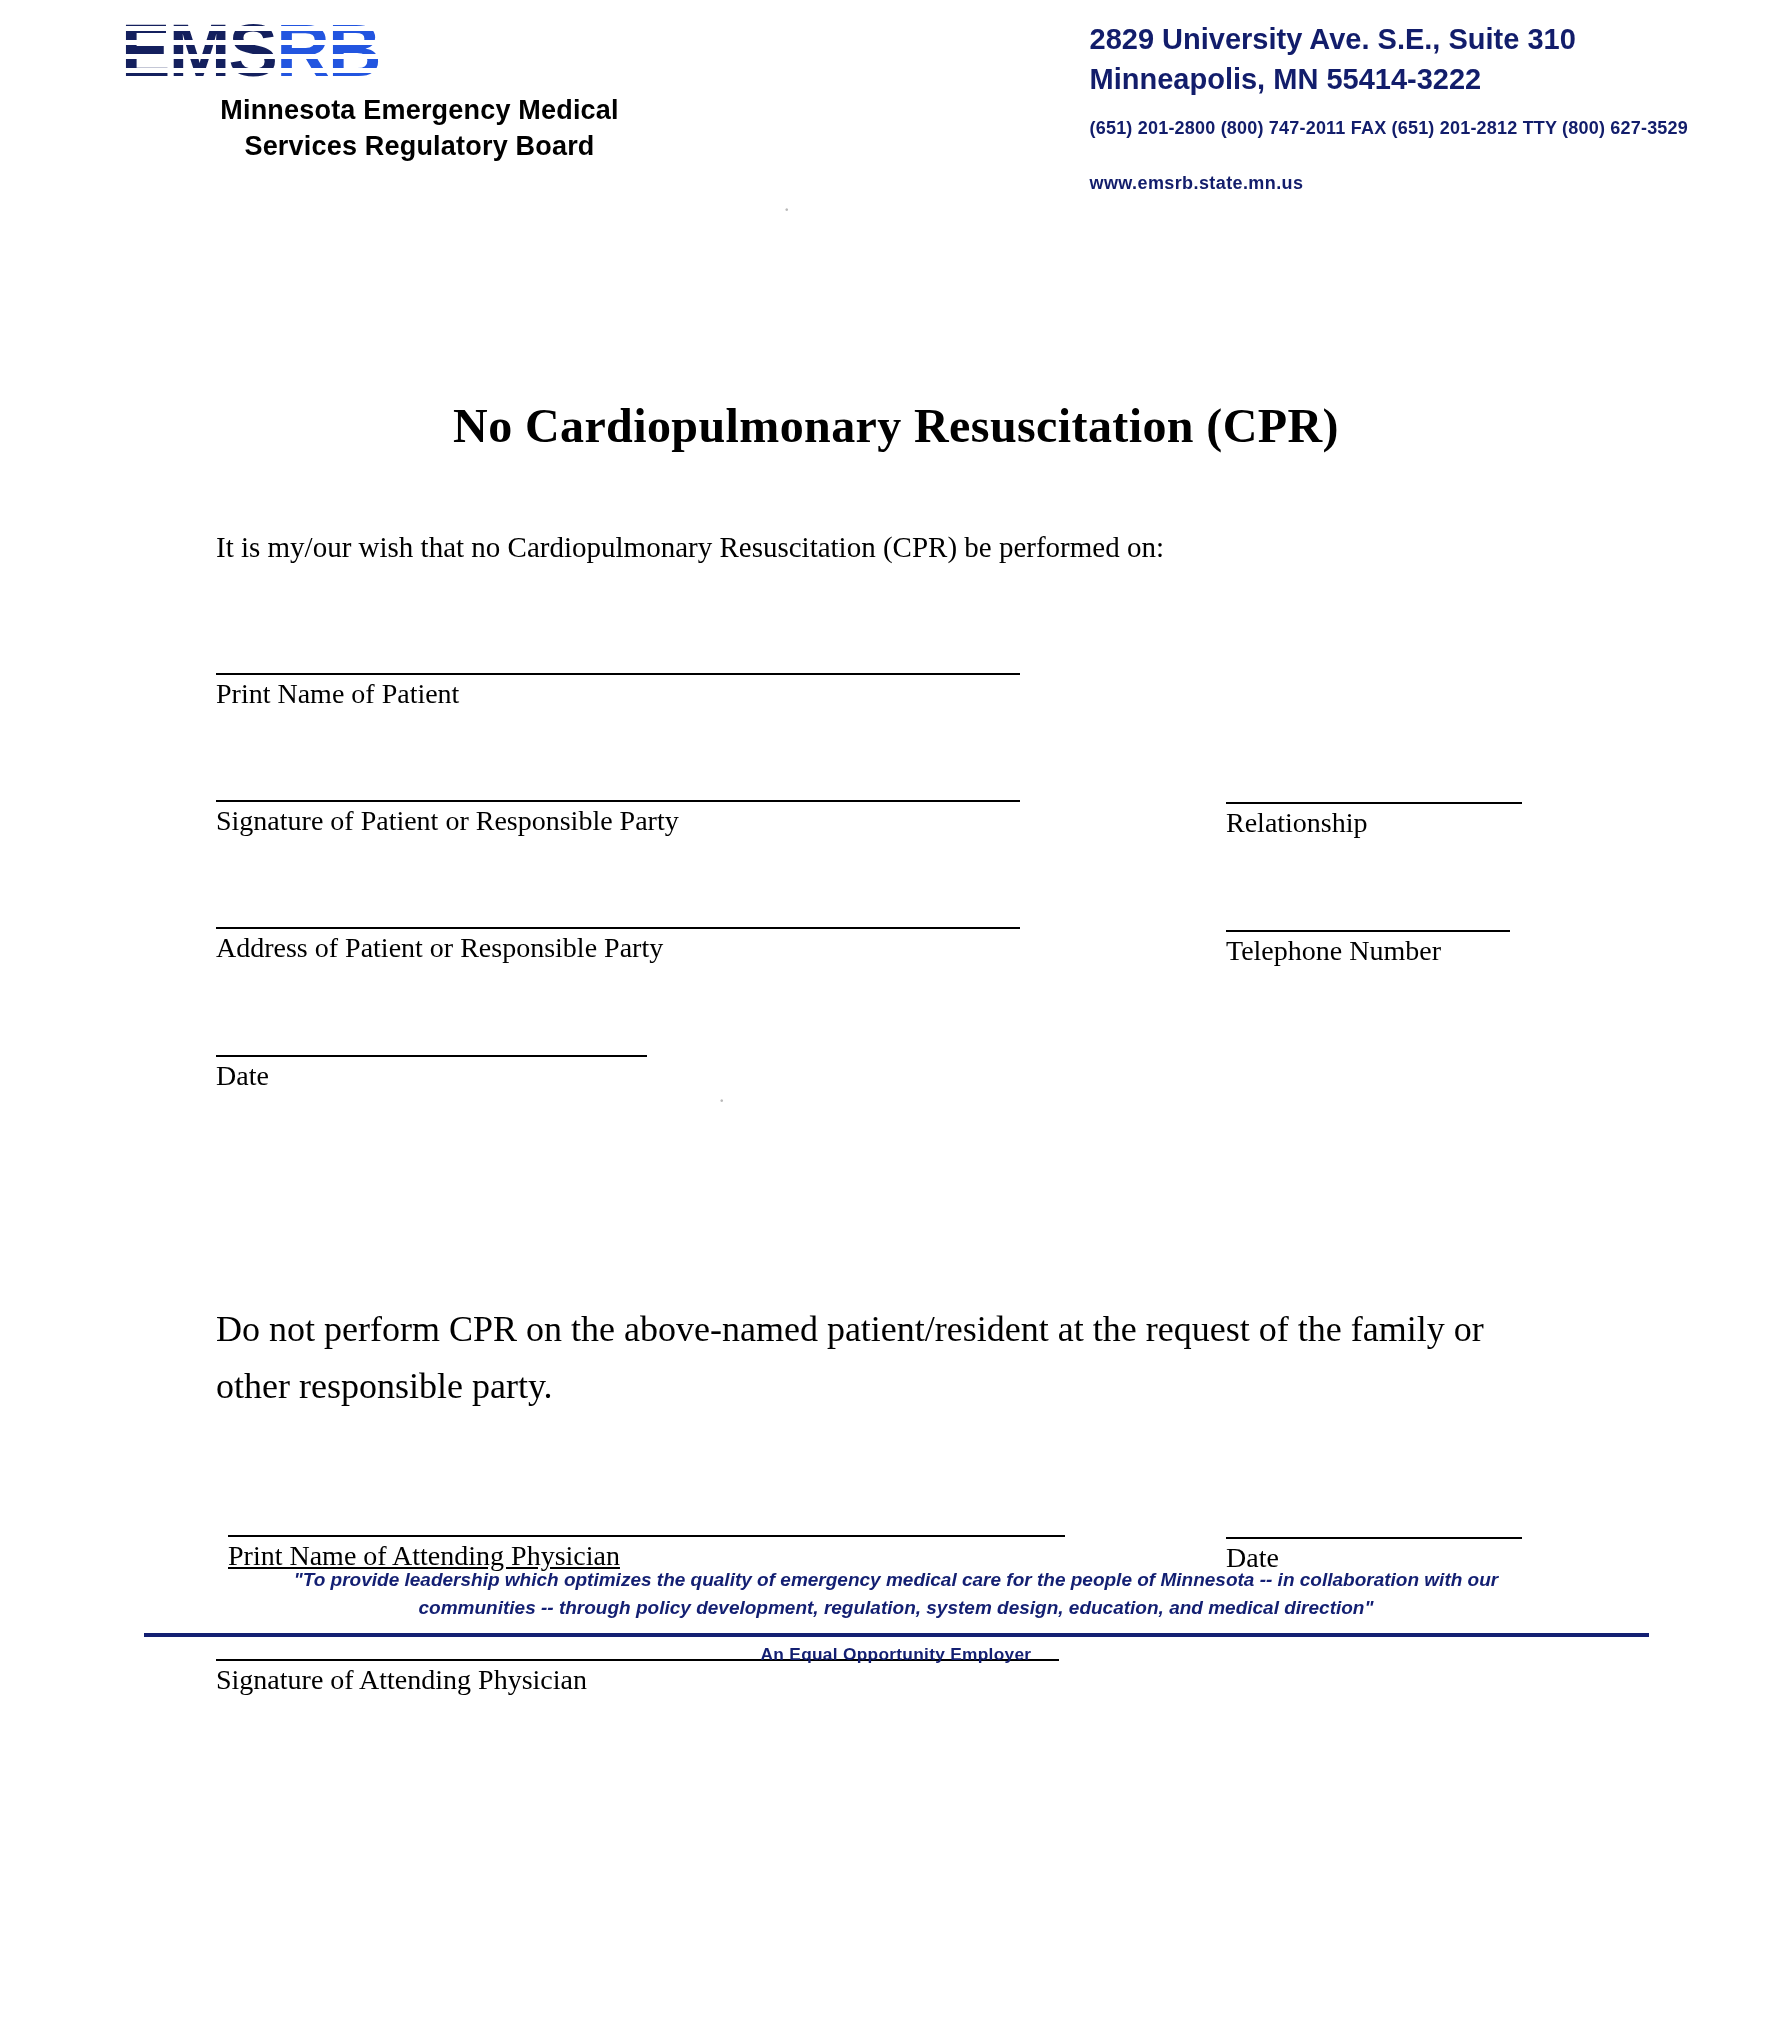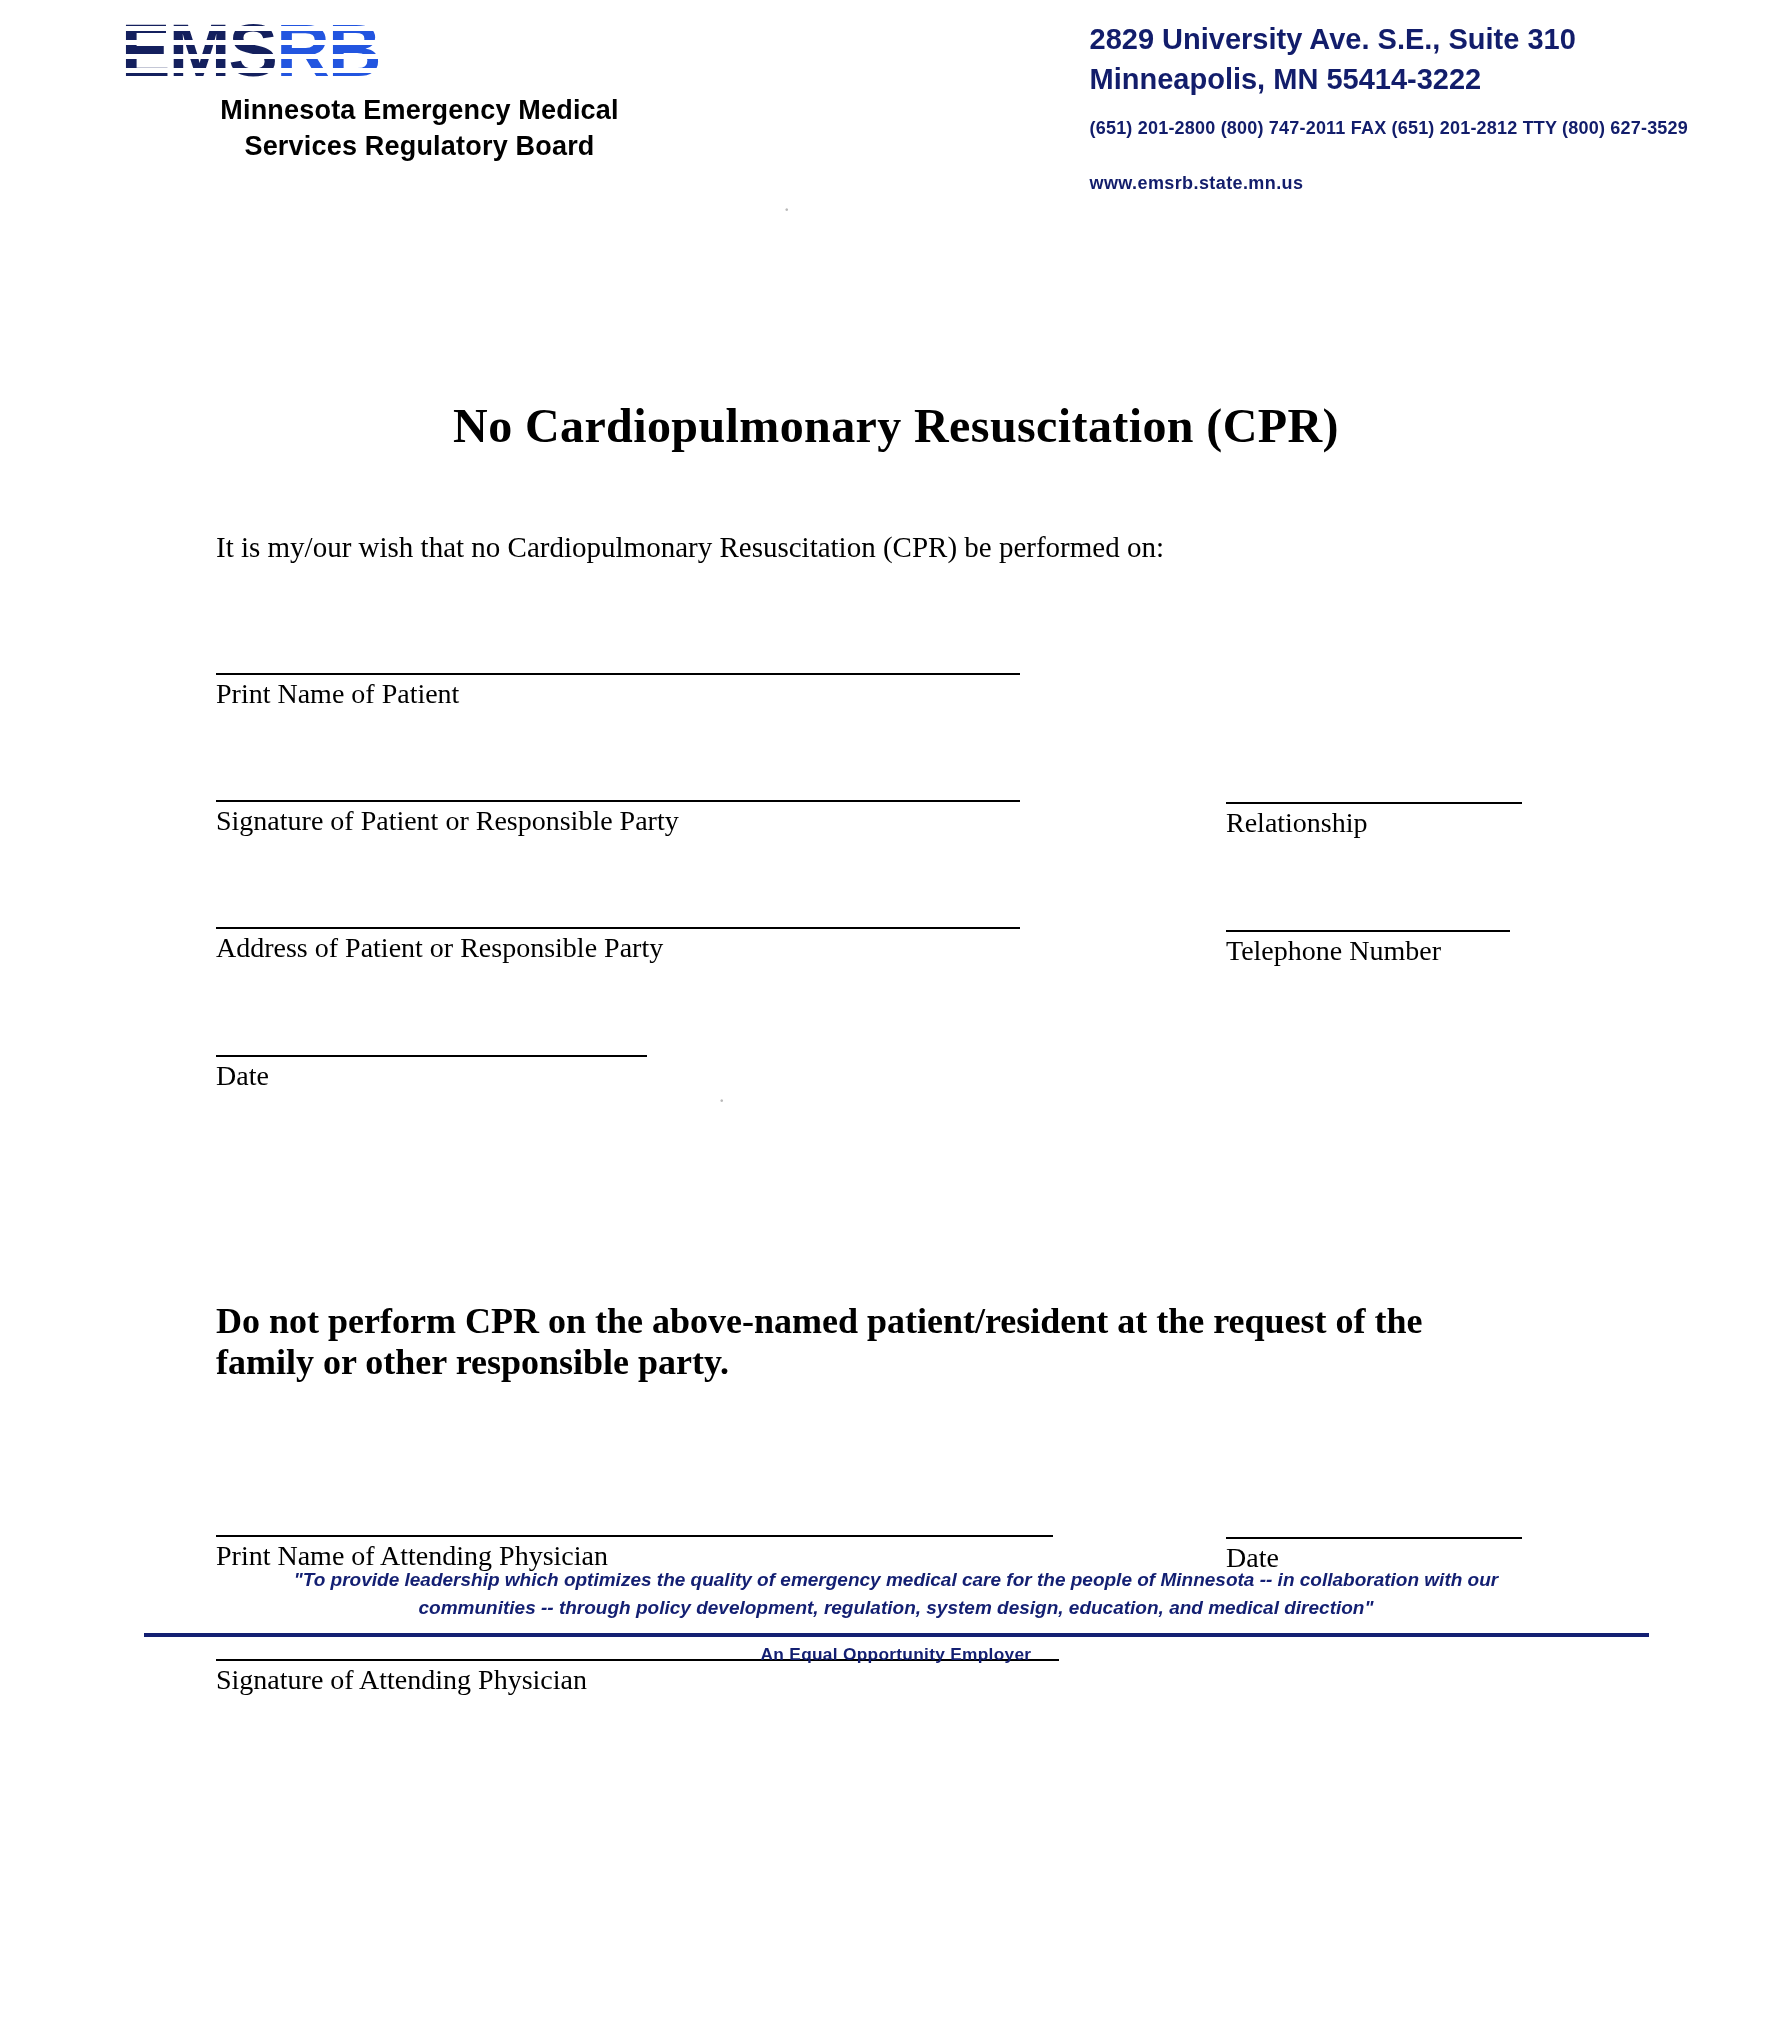--- a/index.html
+++ b/index.html
@@ -153,22 +153,21 @@
     padding-top: 1px;
     white-space: nowrap;
   }
 
   .body-para {
     position: absolute;
     left: 216px;
     top: 1301px;
     width: 1280px;
     font-size: 36px;
-    line-height: 41px;
-    font-weight: bold;
+    line-height: 57px;
   }
 
   
   .footer {
     position: absolute;
     left: 0;
     bottom: 19px;
     width: 1792px;
     text-align: center;
   }
@@ -263,21 +262,21 @@
   <div class="field" style="left:216px; top:1055px; width:431px;">
     <div class="rule"></div>
     <div class="field-label">Date</div>
   </div>
 
   <span class="artifact" style="left:783px; top:197px;">·</span>
   <span class="artifact" style="left:718px; top:1088px;">·</span>
 
   <div class="body-para">Do not perform CPR on the above-named patient/resident at the request of the family or other responsible party.</div>
 
-  <div class="field" style="left:216px; top:1535px; width:837px;">
+  <div class="field" style="left:228px; top:1535px; width:837px;text-decoration:underline;">
     <div class="rule"></div>
     <div class="field-label">Print Name of Attending Physician</div>
   </div>
   <div class="field" style="left:1226px; top:1537px; width:296px;">
     <div class="rule"></div>
     <div class="field-label">Date</div>
   </div>
 
   <div class="field" style="left:216px; top:1659px; width:843px;">
     <div class="rule"></div>

